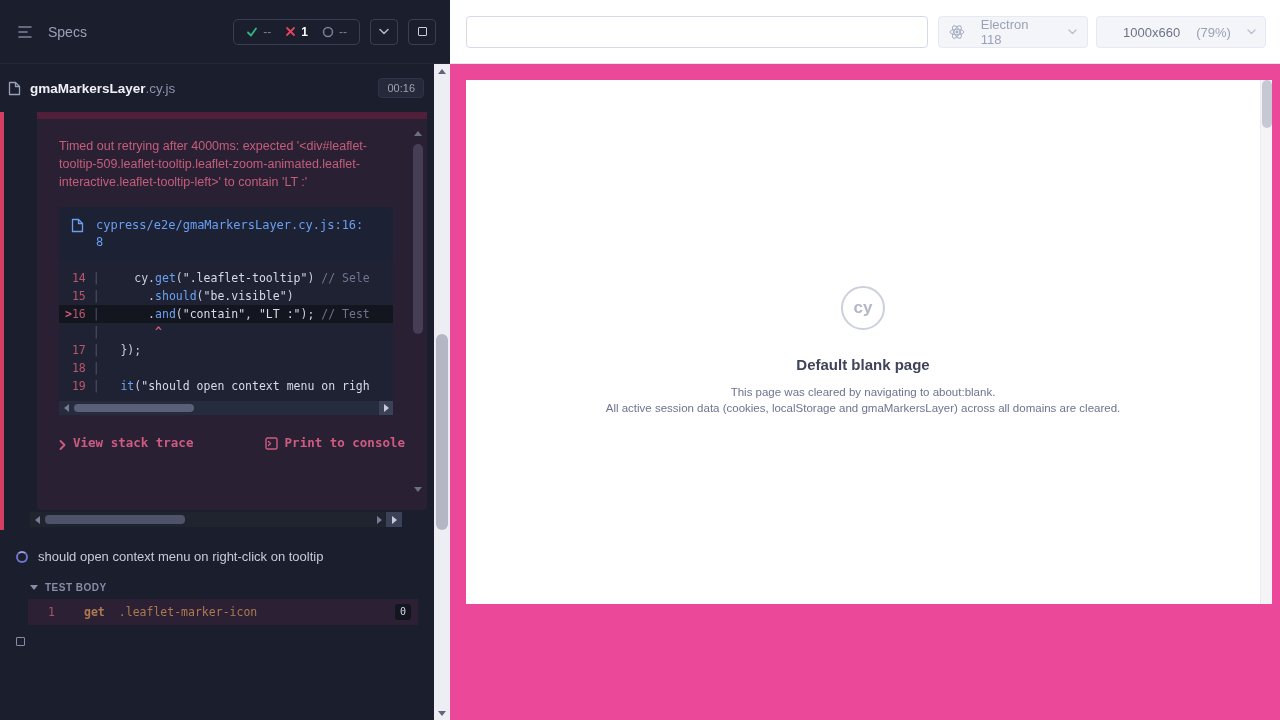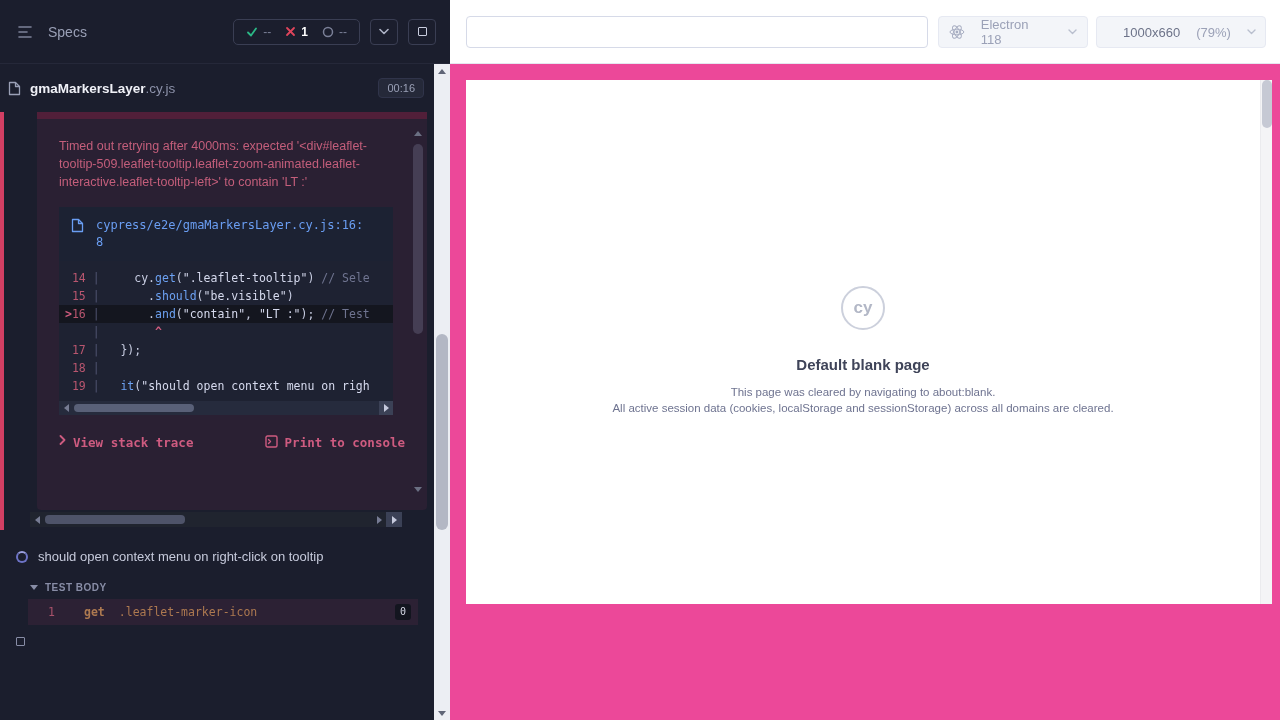--- a/index.html
+++ b/index.html
@@ -46,21 +46,21 @@
   .tok-str { color:#d6daee; }
   .tok-comment { color:#6f7490; }
   .tok-caret { color:#cf5c7e; font-weight:700; }
 
   .cf-hscroll { position:relative; height:14px; background:#262b3d; }
   .cf-hscroll .sb-btn { position:absolute; top:0; width:14px; height:14px; display:flex; align-items:center; justify-content:center; }
   .cf-hscroll .sb-btn.right { right:0; background:#3b4156; }
   .cf-thumb { position:absolute; left:15px; top:3px; width:120px; height:8px; background:#596078; border-radius:4px; }
 
   .err-actions { display:flex; align-items:center; justify-content:space-between; padding:20px 22px 0 22px; font-family:"DejaVu Sans Mono", monospace; font-size:12.5px; font-weight:700; color:#ce5b80; }
-  .stack-link, .print-btn { display:flex; align-items:flex-start; gap:7px; color:#ce5b80; background:none; border:none; font:inherit; cursor:pointer; }
+  .stack-link, .print-btn { display:flex; align-items:flex-end; gap:7px; color:#ce5b80; background:none; border:none; font:inherit; cursor:pointer; }
 
   .err-vscroll { position:absolute; right:3px; top:16px; bottom:16px; width:12px; }
   .err-vscroll .varrow { position:absolute; left:0; width:12px; height:10px; display:flex; align-items:center; justify-content:center; }
   .err-vscroll .varrow.bottom { bottom:0; }
   .err-vthumb { position:absolute; left:1px; top:16px; width:10px; height:190px; background:#453e54; border-radius:5px; }
 
   .rep-hscroll { position:absolute; left:30px; top:512px; width:372px; height:15px; background:#20242f; }
   .rep-hscroll .sb-btn { position:absolute; top:0; width:14px; height:15px; display:flex; align-items:center; justify-content:center; }
   .rep-hscroll .sb-btn.right { right:16px; }
   .rep-hscroll .sb-corner { position:absolute; right:0; top:0; width:16px; height:15px; background:#3b4156; display:flex; align-items:center; justify-content:center; }
@@ -327,21 +327,21 @@
       </span>
     </div>
   </header>
 
   <div class="aut-stage">
     <div class="aut-page">
       <div class="aut-content">
         <div class="cy-logo">cy</div>
         <div class="blank-title">Default blank page</div>
         <div class="blank-line1">This page was cleared by navigating to about:blank.</div>
-        <div class="blank-line2">All active session data (cookies, localStorage and sessionStorage) across all domains are cleared.</div>
+        <div class="blank-line2">All active session data (cookies, localStorage and gmaMarkersLayer) across all domains are cleared.</div>
       </div>
       <div class="aut-scrollbar">
         <span class="aut-thumb"></span>
       </div>
     </div>
   </div>
 
 </div>
 
 </body></html>

